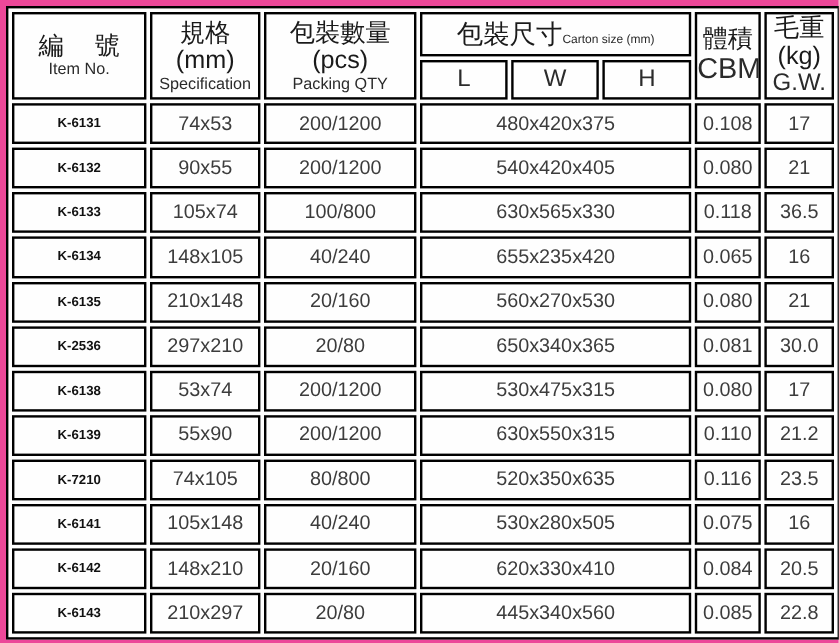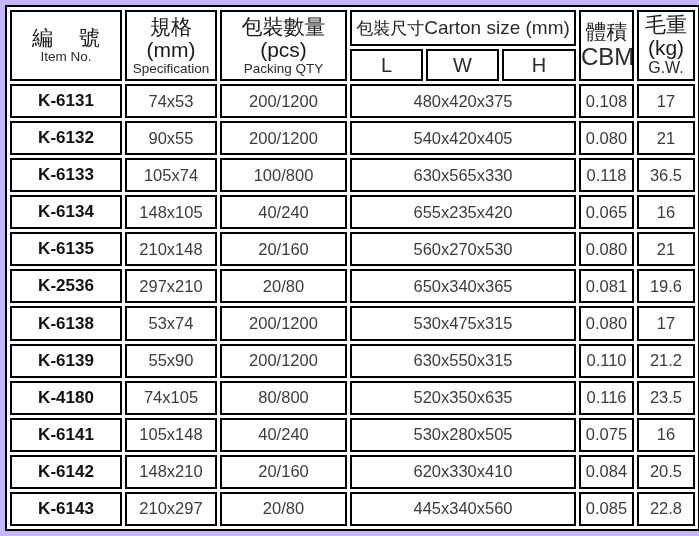--- a/index.html
+++ b/index.html
@@ -6,21 +6,21 @@
     margin: 0;
     padding: 0;
     background: #ffffff;
     font-family: "Liberation Sans", "DejaVu Sans", sans-serif;
   }
   .page {
     width: 699px;
     height: 536px;
     box-sizing: border-box;
     padding: 5px 5px;
-    background: #c4b5fd;
+    background: #ec4899;
   }
   table.spec-table {
     border-collapse: separate;
     border-spacing: 3px;
     border: 2px solid #000;
     width: 689px;
     height: 526px;
     table-layout: fixed;
     background: #fefefe;
   }
@@ -45,43 +45,43 @@
   th .en {
     display: block;
     font-size: 13.5px;
     font-weight: normal;
     color: #2b2b2b;
     line-height: 1.15;
   }
   th.item-head .zh { letter-spacing: 10px; text-indent: 10px; }
   th.carton-head { height: 32px; }
   th.carton-head .zh-inline {
-    font-size: 17px;
+    font-size: 22px;
     font-weight: normal;
     color: #1a1a1a;
   }
   th.carton-head .en-inline {
-    font-size: 19px;
+    font-size: 10px;
     font-weight: normal;
     color: #2b2b2b;
   }
   th.lwh {
     font-size: 20px;
     font-weight: normal;
     color: #2b2b2b;
     height: 28px;
   }
   
   td {
     font-size: 16.5px;
     color: #3c3c3c;
   }
   td.item {
     font-weight: bold;
-    font-size: 17px;
+    font-size: 11px;
     color: #111;
   }
 </style>
 </head>
 <body>
 
 <div class="page">
   <table class="spec-table">
     <colgroup>
       <col style="width:112px">
@@ -109,21 +109,21 @@
         </th>
         <th colspan="3" class="carton-head">
           <span class="zh-inline">包裝尺寸</span><span class="en-inline">Carton size (mm)</span>
         </th>
         <th rowspan="2">
           <span class="zh" style="letter-spacing:0">體積</span>
           <span class="en" style="font-size:24px">CBM</span>
         </th>
         <th rowspan="2">
           <span class="zh" style="letter-spacing:0">毛重(kg)</span>
-          <span class="en" style="font-size:16px">G.W.</span>
+          <span class="en" style="font-size:20px">G.W.</span>
         </th>
       </tr>
       <tr>
         <th class="lwh">L</th>
         <th class="lwh">W</th>
         <th class="lwh">H</th>
       </tr>
     </thead>
     <tbody id="table-body">
   <tr>
@@ -170,21 +170,21 @@
     <td>0.080</td>
     <td>21</td>
   </tr>
 
   <tr>
     <td class="item">K-2536</td>
     <td>297x210</td>
     <td>20/80</td>
     <td colspan="3">650x340x365</td>
     <td>0.081</td>
-    <td>19.6</td>
+    <td>30.0</td>
   </tr>
 
   <tr>
     <td class="item">K-6138</td>
     <td>53x74</td>
     <td>200/1200</td>
     <td colspan="3">530x475x315</td>
     <td>0.080</td>
     <td>17</td>
   </tr>
@@ -192,21 +192,21 @@
   <tr>
     <td class="item">K-6139</td>
     <td>55x90</td>
     <td>200/1200</td>
     <td colspan="3">630x550x315</td>
     <td>0.110</td>
     <td>21.2</td>
   </tr>
 
   <tr>
-    <td class="item">K-4180</td>
+    <td class="item">K-7210</td>
     <td>74x105</td>
     <td>80/800</td>
     <td colspan="3">520x350x635</td>
     <td>0.116</td>
     <td>23.5</td>
   </tr>
 
   <tr>
     <td class="item">K-6141</td>
     <td>105x148</td>

